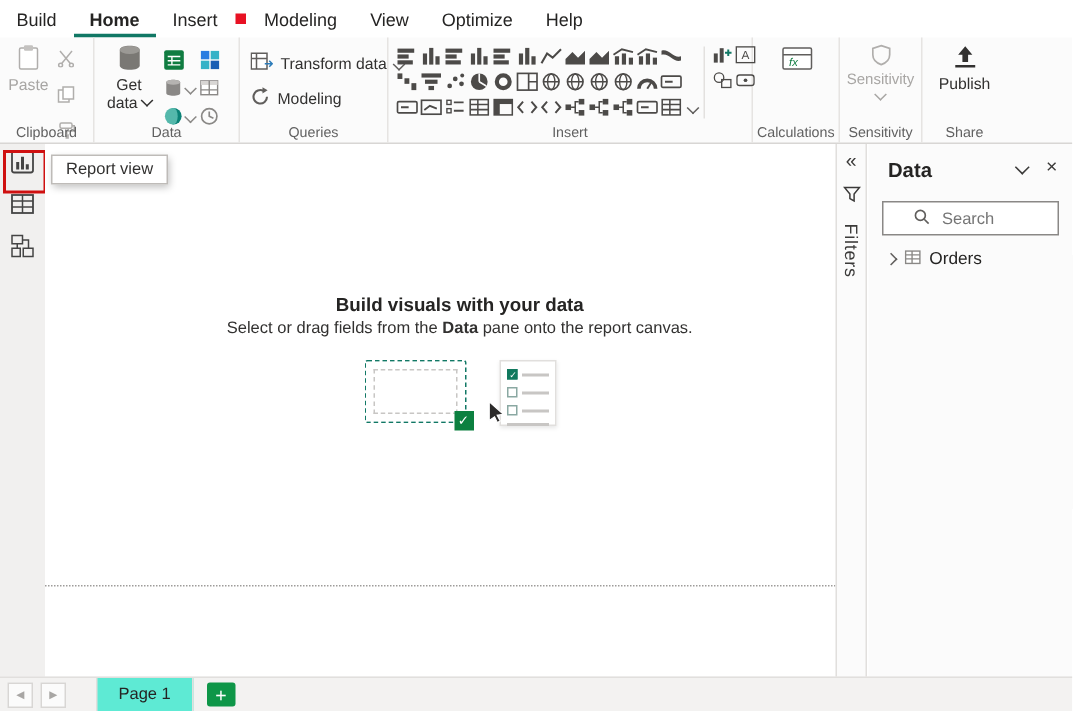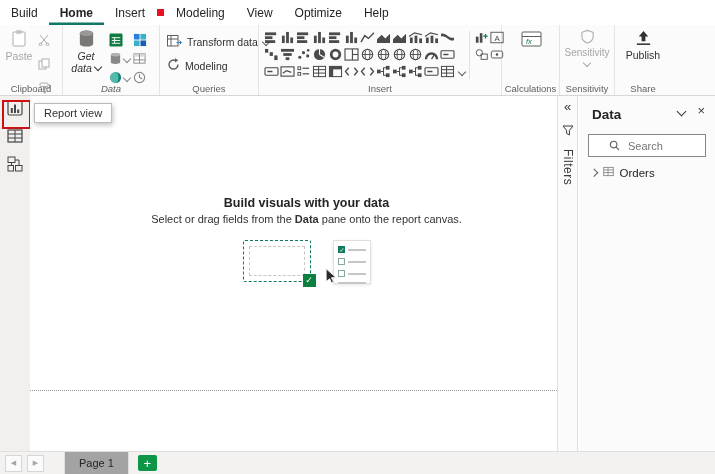--- a/index.html
+++ b/index.html
@@ -64,21 +64,21 @@
   .x-glyph{font-size:13px;line-height:10px;}
   .x-glyph::after{content:"\00D7";}
   .dp-search{margin:11px 9px 0 9px;height:21px;border:1px solid #8a8886;background:#fff;display:flex;align-items:center;padding:0 20px;gap:6px;}
   .dp-search input{border:0;outline:0;flex:1;min-width:0;font-size:11px;font-family:inherit;color:#323130;background:transparent;}
   .dp-field{display:flex;align-items:center;gap:6px;padding:9px 0 0 12px;font-size:11.5px;color:#252423;}
   
   .footer{position:absolute;left:0;right:0;bottom:0;height:22px;background:#f3f2f1;border-top:1px solid #e1dfdd;display:flex;align-items:center;font-size:11px;}
   .nav-btn{width:15px;height:15px;margin-left:5px;border:1px solid #d8d6d4;background:#fbfbfb;color:#a8a6a4;font-size:7px;display:flex;align-items:center;justify-content:center;}
   .nav-btn.prev::after{content:"\25C0";}
   .nav-btn.next::after{content:"\25B6";}
-  .page-tab{margin-left:20px;height:22px;display:flex;align-items:center;padding:0 14px;background:#a3a3a3;border-left:1px solid #e1dfdd;border-right:1px solid #e1dfdd;}
+  .page-tab{margin-left:20px;height:22px;display:flex;align-items:center;padding:0 14px;background:#5eead4;border-left:1px solid #e1dfdd;border-right:1px solid #e1dfdd;}
   .add-page{margin-left:9px;width:19px;height:16px;background:#0e9648;color:#fff;border-radius:2px;display:flex;align-items:center;justify-content:center;font-size:13px;line-height:13px;}
   .add-page::after{content:"+";}
 </style>
 </head>
 <body>
 
 <div id="app">
 
   <div class="menubar">
     <span class="menu-item">Build</span>
@@ -114,21 +114,21 @@
             </svg></span>
         <span><svg width="12" height="12" viewBox="0 0 12 12">
               <rect x="2" y="1" width="8" height="3.5" rx="1" fill="none" stroke="#b0aeac"></rect>
               <path d="M10,2.8 h1.5 v3.5 h-5 v2" fill="none" stroke="#b0aeac"></path>
               <rect x="5.7" y="8.5" width="2.2" height="3" fill="#b0aeac"></rect>
             </svg></span>
       </div>
       <div class="rlabel">Clipboard</div>
     </div>
 
-    <div class="rgroup" style="width:96px;font-style:italic;">
+    <div class="rgroup" style="width:96px;">
       <div class="bigbtn" style="left:5px;width:36px;">
         <span><svg width="19" height="19" viewBox="0 0 20 20">
               <path d="M3,4.5 C3,2.6 6.1,1.5 10,1.5 C13.9,1.5 17,2.6 17,4.5 L17,15.5 C17,17.4 13.9,18.5 10,18.5 C6.1,18.5 3,17.4 3,15.5 Z" fill="#7a7874"></path>
               <ellipse cx="10" cy="4.5" rx="7" ry="2.8" fill="#9b9995"></ellipse>
             </svg></span>
         <div><span>Get data</span> <span class="chev"></span></div>
       </div>
       <div class="data-grid">
         <span class="cell">
             <svg width="14" height="14" viewBox="0 0 15 15">

